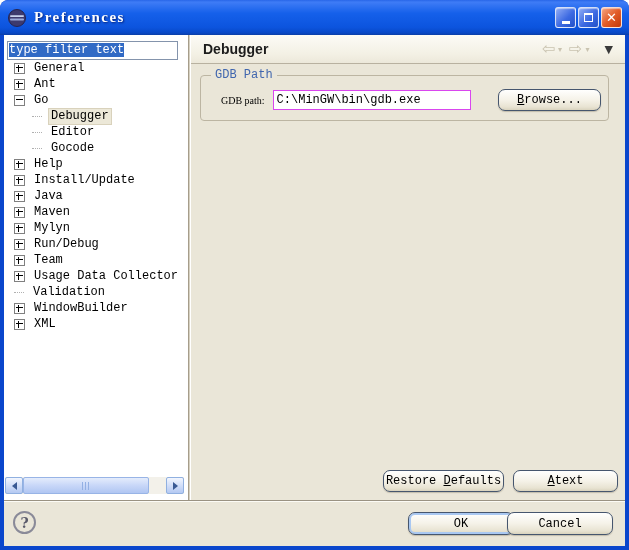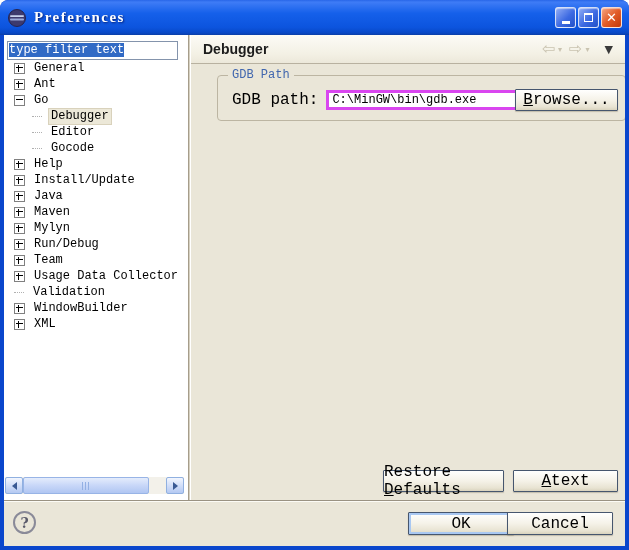--- a/index.html
+++ b/index.html
@@ -96,39 +96,39 @@
     border-bottom: 1px solid #b8b1a0;
     display: flex; align-items: center; padding: 0 12px;
   }
   .page-title { font-family: "Liberation Sans", sans-serif; font-weight: bold; font-size: 14px; color: #1c1c1c; }
   .nav { margin-left: auto; display: flex; align-items: center; }
   .nav-arrow { font-size: 16px; color: #c9c3b0; line-height: 1; font-family: "DejaVu Sans", sans-serif; }
   .nav-dd { font-size: 8px; color: #c9c3b0; margin: 0 7px 0 3px; font-family: "DejaVu Sans", sans-serif; }
   .nav-menu { font-size: 11px; color: #3a3a3a; margin-left: 8px; font-family: "DejaVu Sans", sans-serif; }
 
   .groupbox {
-    position: absolute; left: 26px; top: 40px; width: 409px; height: 46px;
+    position: absolute; left: 9px; top: 40px; width: 409px; height: 46px;
     border: 1px solid #bcb5a2; border-radius: 4px;
   }
   .group-title {
     position: absolute; top: -8px; left: 10px; background: #eae6d8;
     padding: 0 4px; font-size: 12px; color: #4066ae; line-height: 14px;
   }
   .field-row { position: absolute; left: 0; right: 0; top: 13px; height: 22px; display: flex; align-items: center; }
-  .field-label { font-size: 16px; margin-left: 14px; color: #000; }
+  .field-label { font-size: 10px; margin-left: 20px; color: #000; font-family: Liberation Serif, serif; }
   .field-input {
     margin-left: 8px; width: 198px; height: 20px;
-    border: 3px solid #d946ef; background: #fff;
+    border: 1px solid #d946ef; background: #fff;
     font-family: "Liberation Mono", monospace; font-size: 12px; padding: 0 3px; color: #000;
   }
 
   .xp-btn {
-    border: 1px solid #46566e; border-radius: 1px;
+    border: 1px solid #46566e; border-radius: 7px;
     background: linear-gradient(180deg,#fffffe 0%,#f5f2e8 50%,#e8e3d2 85%,#d9d3be 100%);
-    font-family: "Liberation Mono", monospace; font-size: 16px; color: #000;
+    font-family: "Liberation Mono", monospace; font-size: 12px; color: #000;
     display: flex; align-items: center; justify-content: center;
     box-shadow: 0 1px 1px rgba(120,110,90,.35);
   }
   .xp-btn .key { text-decoration: underline; }
   .btn-browse  { position: absolute; right: 7px; top: 13px; width: 103px; height: 22px; }
   .btn-restore { position: absolute; left: 192px; top: 435px; width: 121px; height: 22px; }
   .btn-apply   { position: absolute; left: 322px; top: 435px; width: 105px; height: 22px; }
 
   .h-sep { position: absolute; left: 0; right: 0; top: 465px; height: 2px;
            background: linear-gradient(180deg,#9a9282 0 1px,#fcfbf5 1px 2px); }

